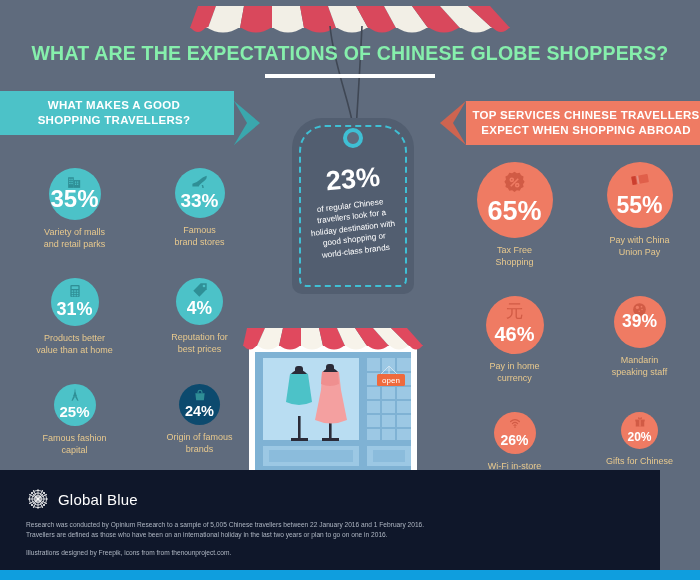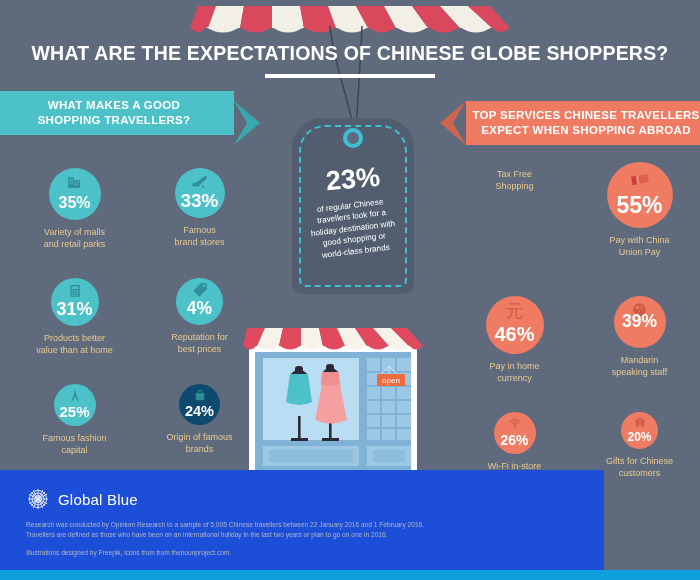--- a/index.html
+++ b/index.html
@@ -11,21 +11,21 @@
     position:relative;
   }
   #stage{position:relative;width:700px;height:580px;overflow:hidden;}
 
   
   .awning{position:absolute;left:190px;top:0;width:320px;height:34px;}
 
   
   .main-title{
     position:absolute;left:0;top:42px;width:700px;text-align:center;
-    color:#ffffff;font-size:19.5px;font-weight:bold;letter-spacing:.2px;
+    color:#86efac;font-size:19.5px;font-weight:bold;letter-spacing:.2px;
     font-family:"Liberation Sans", sans-serif;
   }
   .title-rule{position:absolute;left:265px;top:74px;width:170px;height:4px;background:#ffffff;}
 
   
   .banner{position:absolute;height:44px;display:flex;align-items:center;justify-content:center;
           text-align:center;color:#fff;font-size:11.5px;font-weight:bold;line-height:15px;letter-spacing:.3px;}
   .banner-left{left:0;top:91px;width:234px;background:#4cc2c8;padding-right:6px;box-sizing:border-box;}
   .banner-right{right:0;top:101px;width:234px;background:#ef7b63;padding-left:6px;box-sizing:border-box;}
   .tail{position:absolute;width:0;height:0;}
@@ -71,21 +71,21 @@
   }
   .bubble .ico{
     position:absolute;left:0;right:0;display:flex;align-items:center;justify-content:center;
   }
   .slabel{color:#e8c98e;font-size:9px;line-height:12px;margin-top:6px;}
 
   
   .shop{position:absolute;left:243px;top:310px;width:180px;height:160px;}
 
   
-  .footer{position:absolute;left:0;top:470px;width:604px;height:110px;background:#1d4ed8;}
+  .footer{position:absolute;left:0;top:470px;width:660px;height:110px;background:#0f172a;}
   .logo-wrap{position:absolute;left:26px;top:17px;display:flex;align-items:center;}
   .logo-text{color:#fff;font-size:15px;margin-left:8px;letter-spacing:.2px;}
   .fineprint{position:absolute;left:26px;top:50px;width:620px;color:#aeb6c2;font-size:6.6px;line-height:9.6px;}
   .fineprint .blk2{margin-top:9px;}
   .bottombar{position:absolute;left:0;top:570px;width:700px;height:10px;background:#0f9ede;}
 </style>
 </head>
 <body>
 
 <div id="stage">
@@ -175,21 +175,21 @@
                   <rect x="7.6" y="11" width="1.8" height="1.8"></rect>
                   <rect x="4.6" y="14" width="1.8" height="1.8"></rect>
                   <rect x="7.6" y="14" width="1.8" height="1.8"></rect>
                   <rect x="12.6" y="12" width="1.8" height="1.8"></rect>
                   <rect x="15.6" y="12" width="1.8" height="1.8"></rect>
                   <rect x="12.6" y="15" width="1.8" height="1.8"></rect>
                   <rect x="15.6" y="15" width="1.8" height="1.8"></rect>
                 </g>
               </svg>
             </div>
-            <div class="pct" style="font-size:16px;margin-bottom:8.84px;">35%</div>
+            <div class="pct" style="font-size:24px;margin-bottom:8.84px;">35%</div>
           </div>
           <div class="slabel">Variety of malls<br>and retail parks</div>
         </div>
         <div class="stat" style="height:96px;">
           <div class="bubble" style="width:50px;height:50px;background:#4cc2c8;">
             <div class="ico" style="top:5px;height:16.5px;">
               <svg width="17" height="17" viewBox="0 0 24 24">
                 <path d="M2 15 q6 -1 10 -5 q4 -4 10 -6 q1 4 -3 7 q-4 3 -7 6 l-1 2 l-9 0 Z" fill="#2f8f96"></path>
                 <path d="M17 17 q1 2 1 4 l-2 0 q0 -2 -1 -4 Z" fill="#2f8f96"></path>
               </svg>
@@ -262,20 +262,33 @@
             <div class="pct" style="font-size:14.5px;margin-bottom:6.970000000000001px;">24%</div>
           </div>
           <div class="slabel">Origin of famous<br>brands</div>
         </div>
       </div>
     </div>
 
   <div class="col col-right" id="right-col">
       <div class="row" style="margin-bottom:12px;">
         <div class="stat" style="height:122px;">
+          <div class="bubble" style="width:76px;height:76px;background:#ef7b63;">
+            <div class="ico" style="top:7.6000000000000005px;height:25.080000000000002px;">
+              <svg width="25" height="25" viewBox="0 0 24 24">
+                <path d="M12 1.6 l2.3 1.5 l2.7 -.5 l1.3 2.4 l2.4 1.3 l-.5 2.7 l1.5 2.3 l-1.5 2.3 l.5 2.7 l-2.4 1.3 l-1.3 2.4 l-2.7 -.5 l-2.3 1.5 l-2.3 -1.5 l-2.7 .5 l-1.3 -2.4 l-2.4 -1.3 l.5 -2.7 l-1.5 -2.3 l1.5 -2.3 l-.5 -2.7 l2.4 -1.3 l1.3 -2.4 l2.7 .5 Z" fill="#d15b45"></path>
+                <g stroke="#ef7b63" stroke-width="1.5" fill="none">
+                  <circle cx="9.4" cy="9.4" r="1.5"></circle>
+                  <circle cx="14.6" cy="14.6" r="1.5"></circle>
+                  <line x1="15.6" y1="8.4" x2="8.4" y2="15.6"></line>
+                </g>
+              </svg>
+            </div>
+            <div class="pct" style="font-size:27px;margin-bottom:12.920000000000002px;">65%</div>
+          </div>
           <div class="slabel">Tax Free<br>Shopping</div>
         </div>
         <div class="stat" style="height:112px;">
           <div class="bubble" style="width:66px;height:66px;background:#ef7b63;">
             <div class="ico" style="top:6.6000000000000005px;height:21.78px;">
               <svg width="22" height="22" viewBox="0 0 24 24">
                 <g transform="rotate(-10 12 12)">
                   <rect x="3" y="8" width="18" height="9" rx="1" fill="#e05f4a"></rect>
                   <rect x="3" y="8" width="4.5" height="9" fill="#cc3f2f"></rect>
                   <rect x="8.5" y="8" width="2.2" height="9" fill="#f0f0f0" opacity="0.35"></rect>

